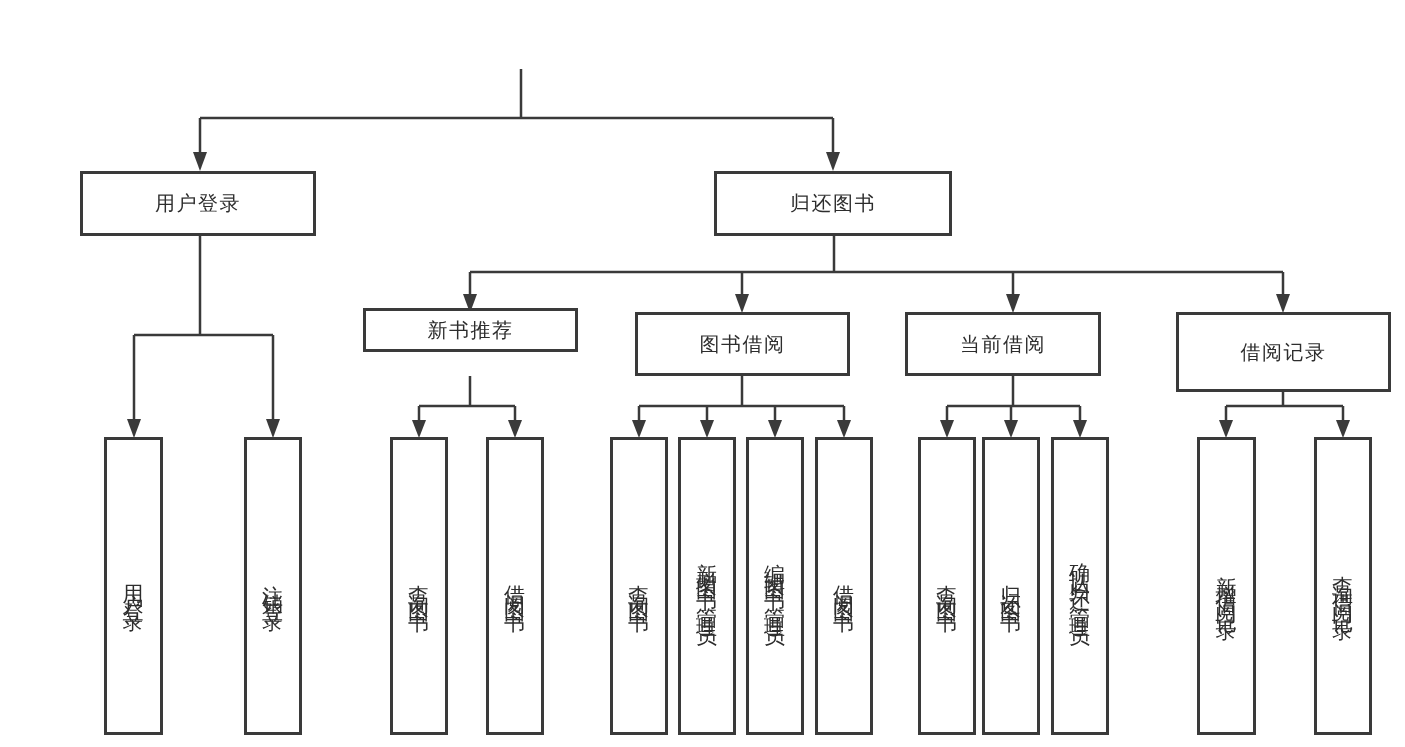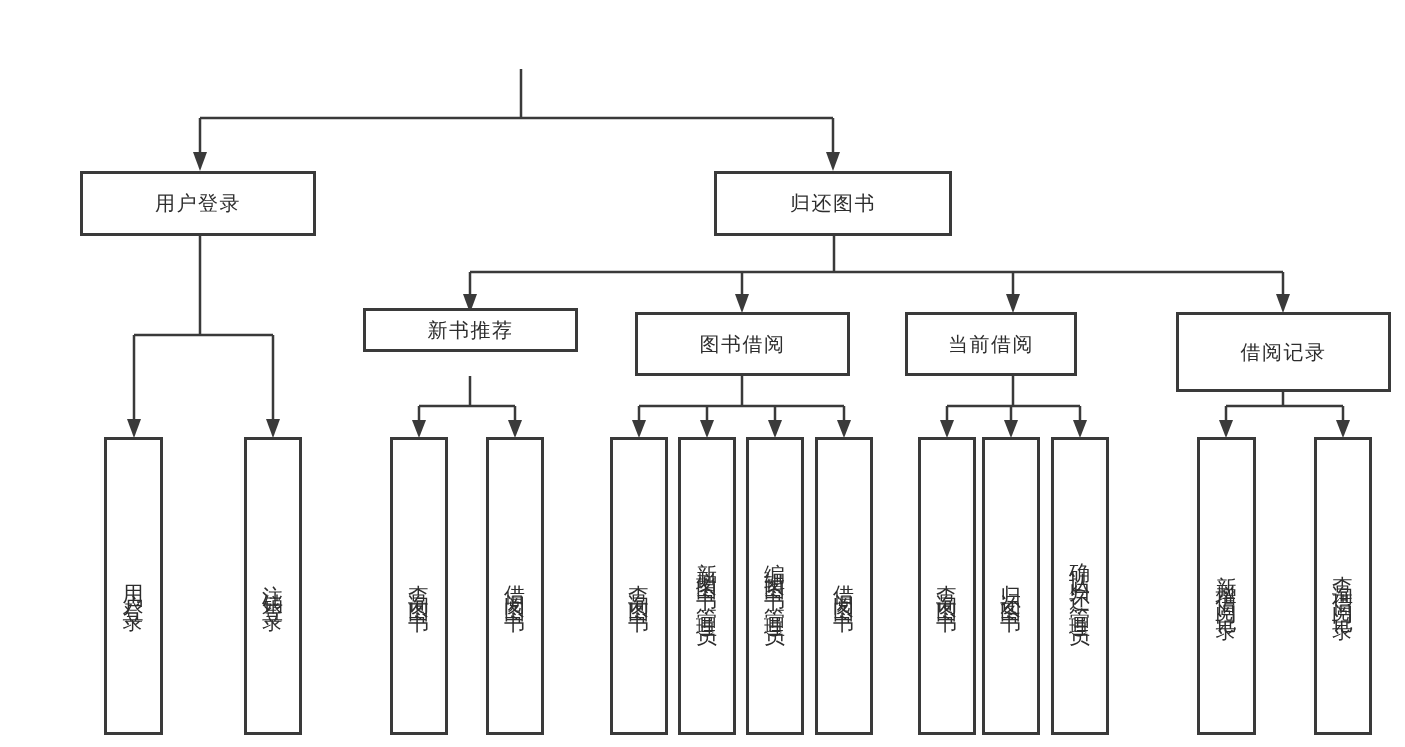--- a/index.html
+++ b/index.html
@@ -115,21 +115,21 @@
   <div class="box" style="left:714px; top:171px; width:238px; height:65px;">
     <span class="hlabel">归还图书</span>
   </div>
 
   <div class="box" style="left:363px; top:308px; width:215px; height:44px;">
     <span class="hlabel">新书推荐</span>
   </div>
   <div class="box" style="left:635px; top:312px; width:215px; height:64px;">
     <span class="hlabel">图书借阅</span>
   </div>
-  <div class="box" style="left:905px; top:312px; width:172px; height:64px;">
+  <div class="box" style="left:905px; top:312px; width:196px; height:64px;">
     <span class="hlabel">当前借阅</span>
   </div>
   <div class="box" style="left:1176px; top:312px; width:215px; height:80px;">
     <span class="hlabel">借阅记录</span>
   </div>
 
   <div class="box leaf" style="left:104px; top:437px; width:59px; height:298px;">
     <span class="vtext">用户登录</span>
   </div>
   <div class="box leaf" style="left:244px; top:437px; width:58px; height:298px;">

